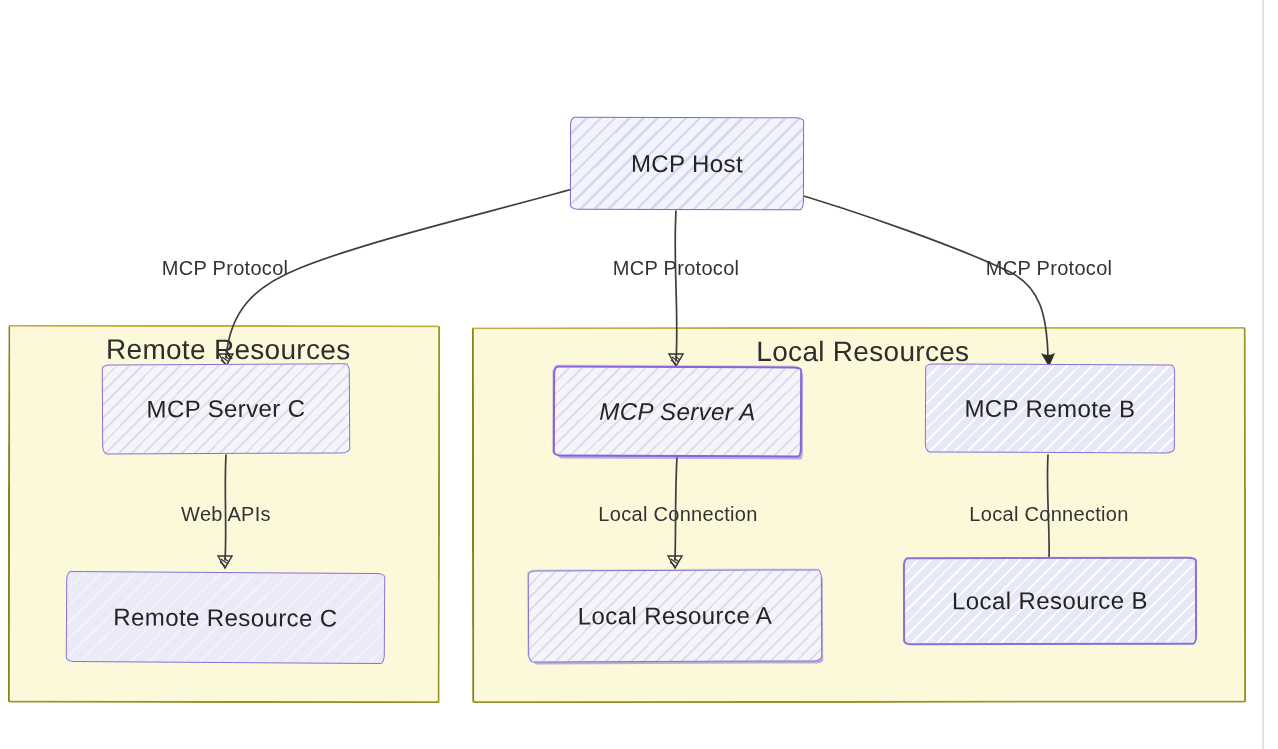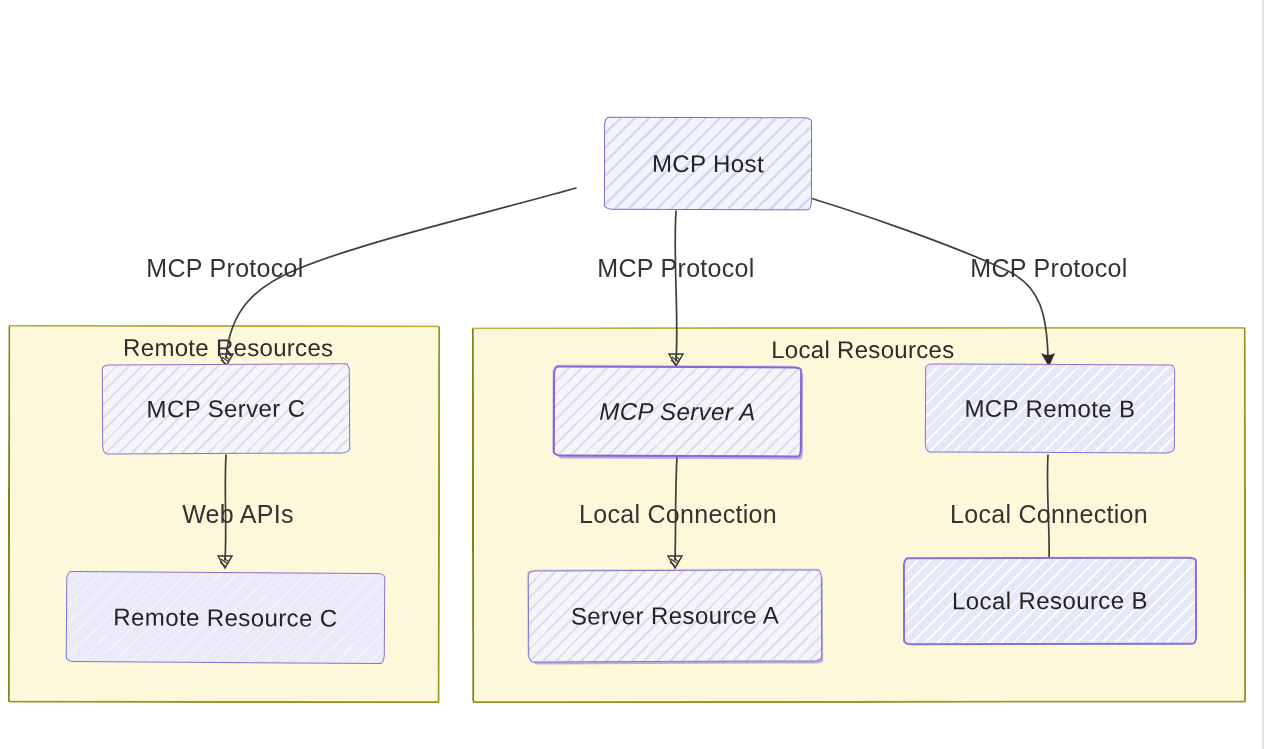--- a/index.html
+++ b/index.html
@@ -25,21 +25,21 @@
     border: 2px solid #9a9428;
     border-top-color: #bcb13a;
     border-left-color: #85821a;
     border-radius: 2px 3px 2px 3px;
     box-sizing: border-box;
   }
   .group-title {
     position: absolute;
     top: 7px; left: 8px; right: 0;
     text-align: center;
-    font-size: 24px;
+    font-size: 28px;
     letter-spacing: 0.3px;
     color: #2d2d2d;
   }
   
   .node {
     position: absolute;
     display: flex;
     align-items: center;
     justify-content: center;
     box-sizing: border-box;
@@ -76,21 +76,21 @@
   .plain-lav {
     background: #eaeaf8;
     background-image: repeating-linear-gradient(135deg,
       rgba(255,255,255,0.45) 0px, rgba(255,255,255,0.45) 1.5px,
       transparent 1.5px, transparent 12px);
   }
   
   .edge-label {
     position: absolute;
     transform: translate(-50%, -50%);
-    font-size: 25px;
+    font-size: 20px;
     letter-spacing: 0.3px;
     color: #333333;
     white-space: nowrap;
   }
   
   svg.edges {
     position: absolute;
     left: 0; top: 0;
     pointer-events: none;
   }
@@ -136,46 +136,46 @@
     </g>
 
     <g transform="translate(1048,366)">
       <path d="M-7,-13 Q0,-9 7,-13 L1,1 Z" fill="#2c2c2c"></path>
     </g>
     <g transform="translate(1049,570)">
       <path d="M-7,-13 Q0,-9 7,-13 L1,1 Z" fill="#2c2c2c"></path>
     </g>
   </svg>
 
-  <div class="node hatch-blue sketch-a" style="left:604px; top:117px; width:208px; height:93px; border-color:#7b68cf; transform:rotate(0.15deg);">
+  <div class="node hatch-blue sketch-a" style="left:570px; top:117px; width:234px; height:93px; border-color:#7b68cf; transform:rotate(0.15deg);">
     <span>MCP Host</span>
   </div>
 
   <div class="node hatch-light sketch-b" style="left:102px; top:364px; width:248px; height:90px; transform:rotate(-0.3deg);">
     <span>MCP Server C</span>
   </div>
   <div class="node plain-lav sketch-a" style="left:66px; top:572px; width:319px; height:91px; transform:rotate(0.35deg);">
     <span>Remote Resource C</span>
   </div>
 
   <div class="node hatch-light sketch-a dbl" style="left:553px; top:366px; width:249px; height:91px; border-color:#8a63d9; border-width:2px; transform:rotate(0.2deg);font-style:italic;">
     <span>MCP Server A</span>
   </div>
   <div class="node hatch-light sketch-b dbl" style="left:528px; top:570px; width:294px; height:92px; transform:rotate(-0.25deg);">
-    <span>Server Resource A</span>
+    <span>Local Resource A</span>
   </div>
   <div class="node hatch-lav sketch-b" style="left:925px; top:364px; width:250px; height:89px; transform:rotate(0.25deg);">
     <span>MCP Remote B</span>
   </div>
   <div class="node hatch-lav sketch-a" style="left:903px; top:557px; width:294px; height:88px; border-width:2px; transform:rotate(-0.15deg);">
     <span>Local Resource B</span>
   </div>
 
   <div class="edge-label" style="left:225px; top:268px;">MCP Protocol</div>
   <div class="edge-label" style="left:676px; top:268px;">MCP Protocol</div>
   <div class="edge-label" style="left:1049px; top:268px;">MCP Protocol</div>
-  <div class="edge-label" style="left:226px; top:514px;margin-left:12px;">Web APIs</div>
+  <div class="edge-label" style="left:226px; top:514px;">Web APIs</div>
   <div class="edge-label" style="left:678px; top:514px;">Local Connection</div>
   <div class="edge-label" style="left:1049px; top:514px;">Local Connection</div>
 
   <div class="window-edge" style="left:1262px;"></div>
 
 </div>
 
 </body></html>

